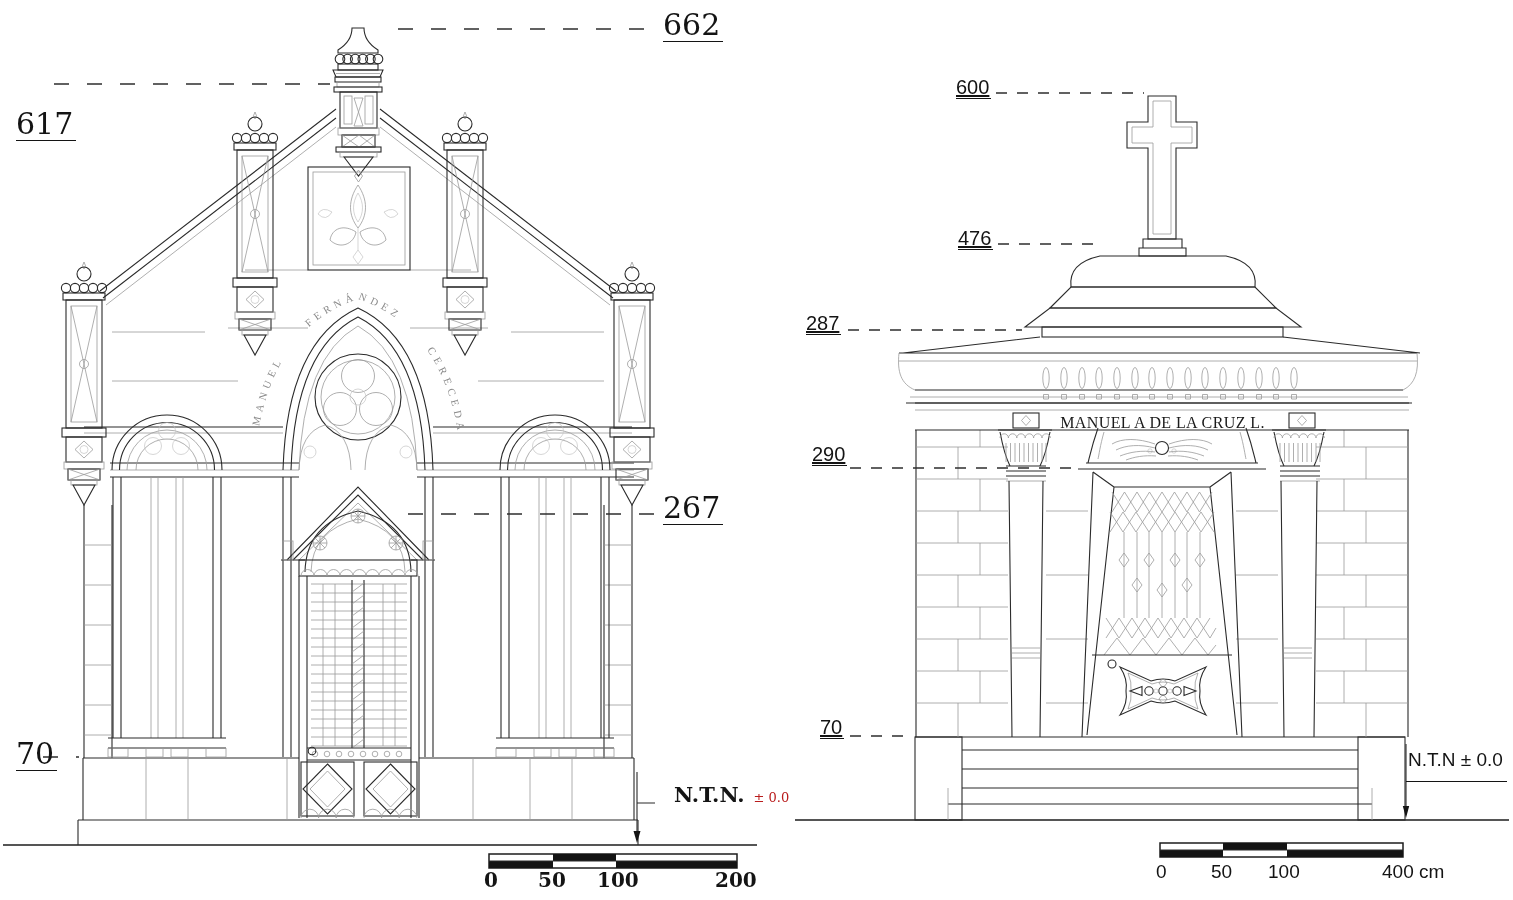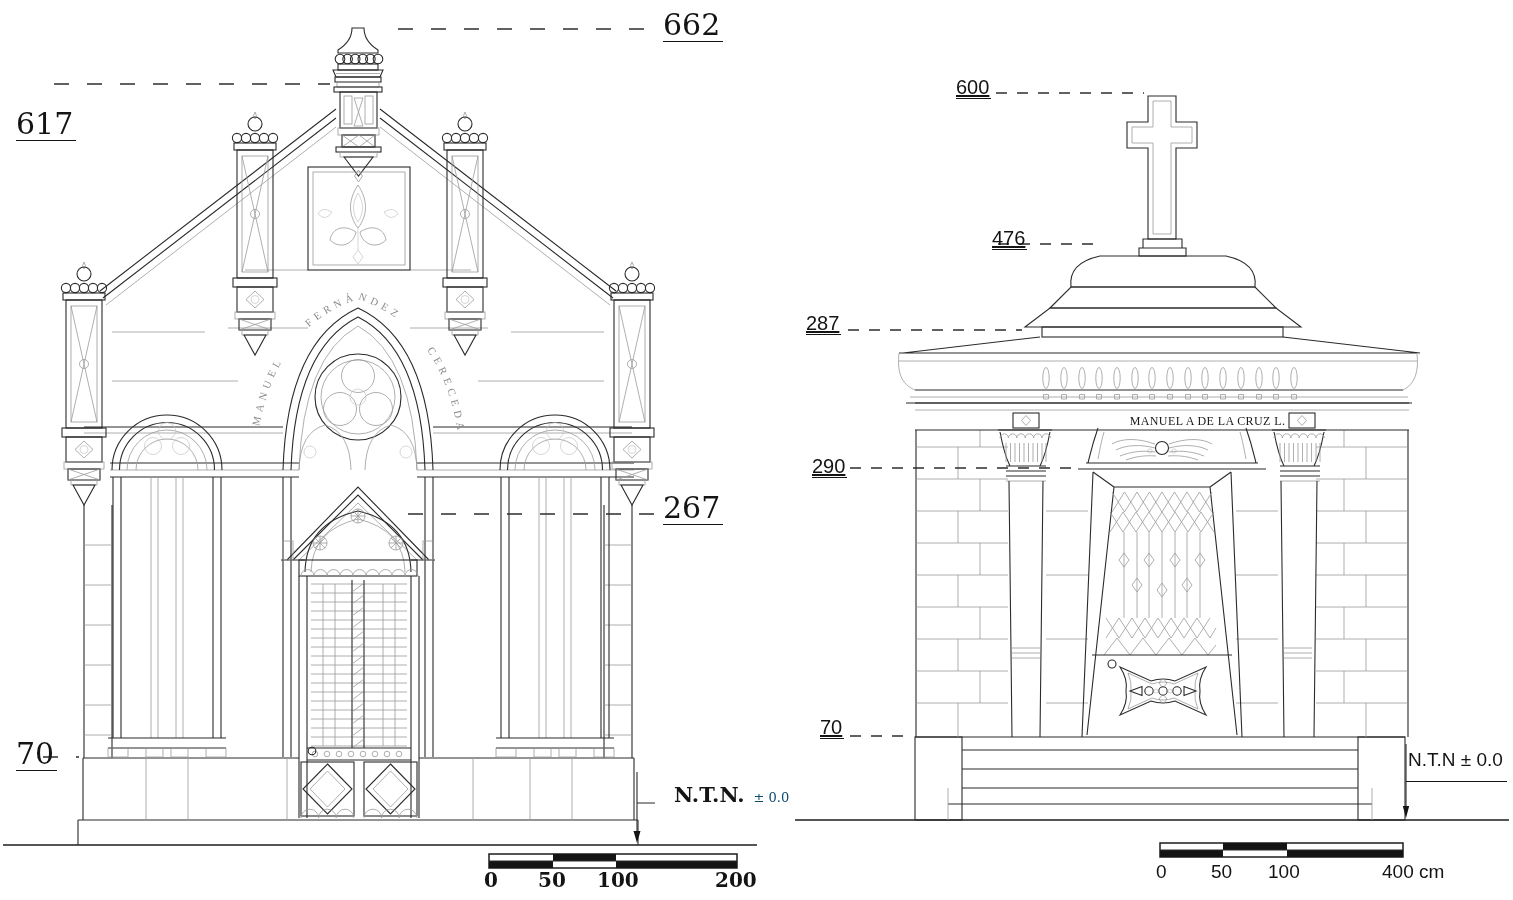--- a/index.html
+++ b/index.html
@@ -14,27 +14,27 @@
   .dimL{stroke:#2e2e2e;stroke-width:1.7;fill:none;stroke-dasharray:15 18;}
   .dimR{stroke:#2e2e2e;stroke-width:1.7;fill:none;stroke-dasharray:11 10;}
   .blk{fill:#141414;stroke:none;}
   
   .lbl{position:absolute;color:#141414;white-space:nowrap;}
   .serifdim{font-family:"DejaVu Serif","Liberation Serif",serif;font-size:30px;
             border-bottom:1.6px solid #141414;padding:0 3px 1px 0;line-height:1;}
   .sansdim{font-family:"Liberation Sans",sans-serif;font-size:20px;font-weight:400;
            border-bottom:1.8px solid #141414;padding:0 2px 1px 0;line-height:1;text-decoration:underline;}
   .ntnL{font-family:"DejaVu Serif","Liberation Serif",serif;font-weight:700;font-size:21px;line-height:1;}
-  .ntnL .pm{font-weight:400;font-size:13px;margin-left:9px;color:#0c4a6e;}
+  .ntnL .pm{font-weight:400;font-size:13px;margin-left:9px;color:#b91c1c;}
   .ntnR{font-family:"Liberation Sans",sans-serif;font-size:19px;line-height:1;
         border-bottom:1.8px solid #141414;padding:0 4px 12px 2px;}
   .scaleL{font-family:"DejaVu Serif","Liberation Serif",serif;font-size:20px;font-weight:700;line-height:1;}
   .scaleR{font-family:"Liberation Sans",sans-serif;font-size:19px;line-height:1;}
-  .frieze{font-family:"Liberation Serif",serif;font-size:12px;letter-spacing:0.4px;
-          width:245px;text-align:center;line-height:1;color:#1a1a1a;margin-left:45px;}
+  .frieze{font-family:"Liberation Serif",serif;font-size:16px;letter-spacing:0.4px;
+          width:245px;text-align:center;line-height:1;color:#1a1a1a;}
 </style>
 </head>
 <body>
 
 <div class="canvas">
 
 <svg width="1513" height="900" viewBox="0 0 1513 900">
   <defs>
     <g id="pin">
       <path class="lt" d="M0,-50 Q3,-46 0,-43 Q-3,-46 0,-50"></path>
@@ -390,23 +390,23 @@
 <div class="lbl ntnL" style="left:674px;top:784px;">
   <span>N.T.N.</span><span class="pm">± 0.0</span>
 </div>
 
 <div class="lbl scaleL" style="left:484px;top:870px;">0</div>
 <div class="lbl scaleL" style="left:538px;top:870px;">50</div>
 <div class="lbl scaleL" style="left:597px;top:870px;">100</div>
 <div class="lbl scaleL" style="left:715px;top:870px;">200</div>
 
 <div class="lbl sansdim" style="left:956px;top:77px;">600</div>
-<div class="lbl sansdim" style="left:958px;top:228px;margin-left:34px;">476</div>
+<div class="lbl sansdim" style="left:958px;top:228px;">476</div>
 <div class="lbl sansdim" style="left:806px;top:313px;">287</div>
-<div class="lbl sansdim" style="left:812px;top:456px;">290</div>
+<div class="lbl sansdim" style="left:812px;top:444px;">290</div>
 <div class="lbl sansdim" style="left:820px;top:717px;">70</div>
 
 <div class="lbl ntnR" style="left:1406px;top:750px;">N.T.N ± 0.0</div>
 
 <div class="lbl scaleR" style="left:1156px;top:862px;">0</div>
 <div class="lbl scaleR" style="left:1211px;top:862px;">50</div>
 <div class="lbl scaleR" style="left:1268px;top:862px;">100</div>
 <div class="lbl scaleR" style="left:1382px;top:862px;">400 cm</div>
 
 <div class="lbl frieze" style="left:1040px;top:415px;">MANUEL A DE LA CRUZ L.</div>

